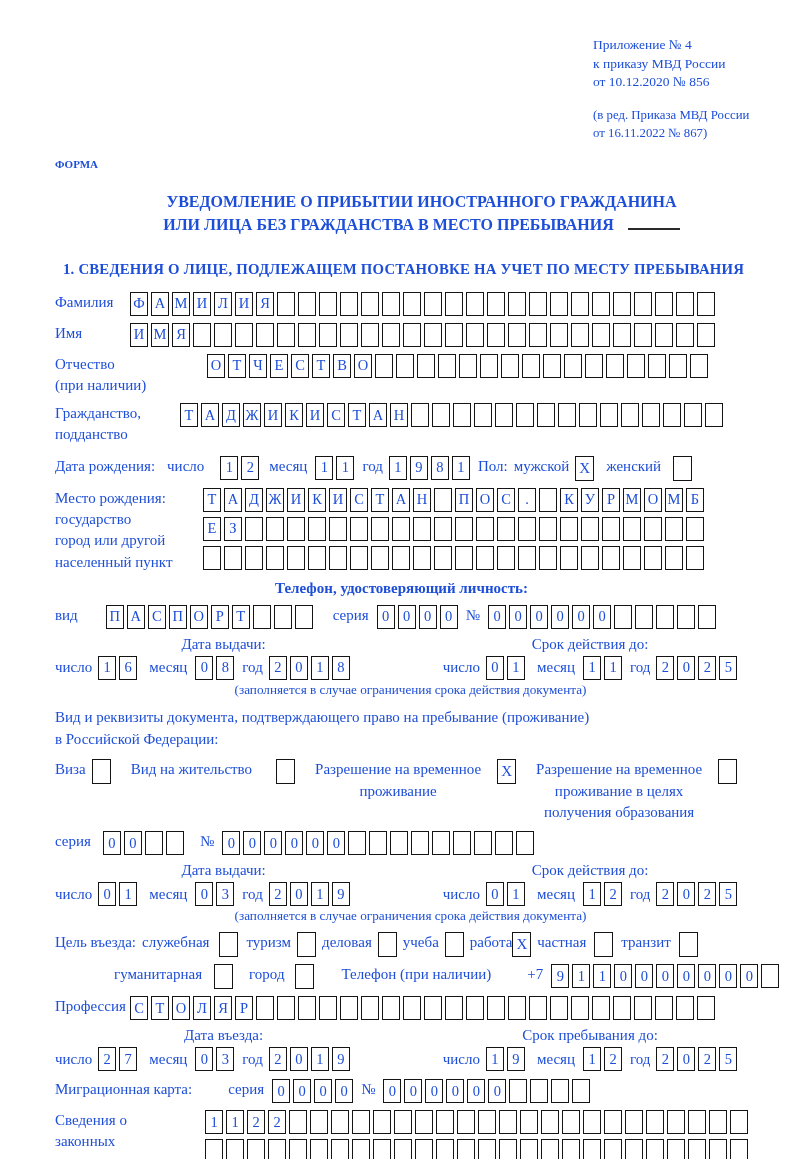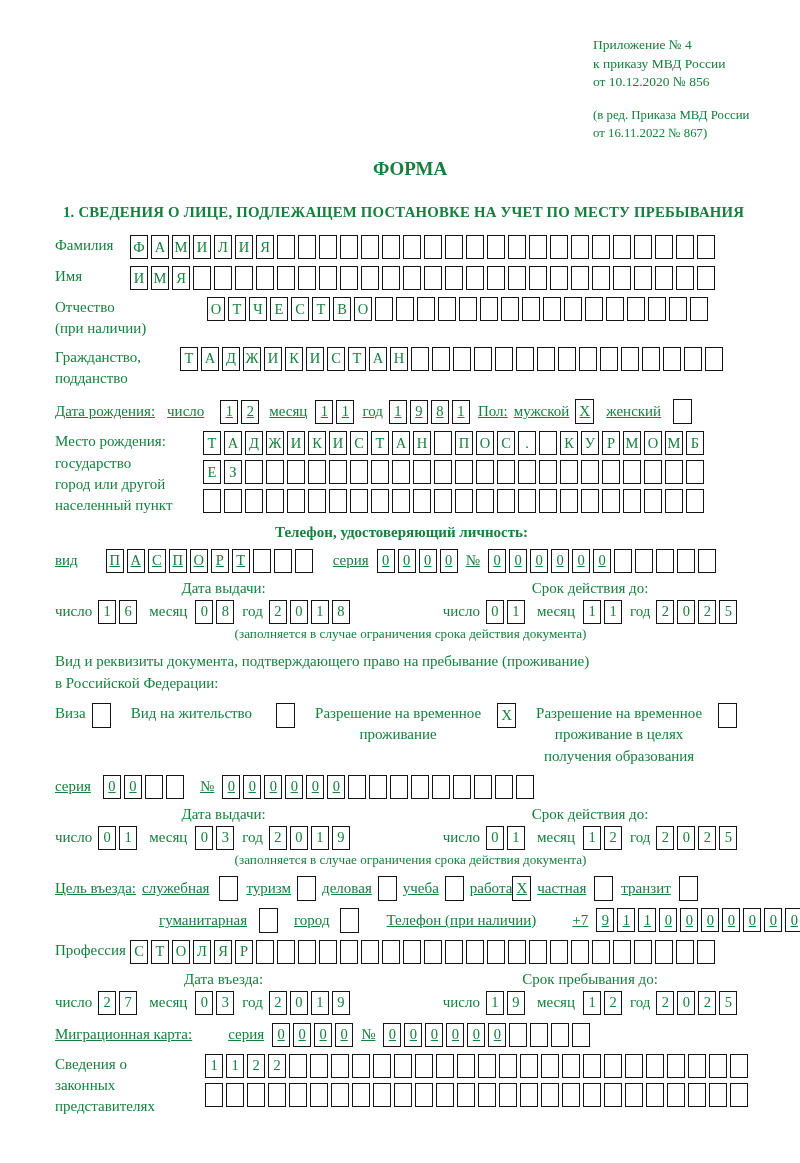--- a/index.html
+++ b/index.html
@@ -1,30 +1,30 @@
 <!DOCTYPE html>
 <html><head>
 <meta charset="utf-8">
 <style>
   html,body{margin:0;padding:0;background:#ffffff;}
   .page{
     width:800px;height:1159px;box-sizing:border-box;
     padding:36px 12px 0 55px;
     font-family:"Liberation Serif","DejaVu Serif",serif;
-    color:#15803d;background:#fff;overflow:hidden;position:relative;
+    color:#1d4ed8;background:#fff;overflow:hidden;position:relative;
   }
   .appendix{margin-left:auto;width:195px;font-size:13.5px;line-height:1.38;white-space:nowrap;}
   .appendix .amend{font-size:12.8px;}
   .appendix .amend.first{margin-top:15px;font-family:Liberation Serif, serif;}
-  .forma{text-align:center;font-weight:bold;font-size:19px;margin:16px 23px 0 0;}
+  .forma{text-align:left;font-weight:bold;font-size:11px;margin:16px 23px 0 0;}
   .title{text-align:center;font-weight:bold;font-size:16px;margin-top:20px;line-height:1.45;}
   .blank-line{display:inline-block;width:52px;border-bottom:2px solid #2a2a2a;height:13px;margin-left:14px;}
   .section-title{font-weight:bold;font-size:14.8px;margin:24px 0 14px 8px;letter-spacing:.2px;}
   .row{display:flex;align-items:flex-start;margin-bottom:7px;}
-  .row.middle{align-items:center;text-decoration:underline;}
+  .row.middle{align-items:flex-start;}
   .lbl{font-size:15px;line-height:1.42;flex:none;}
   .w75{width:75px;}
   .w125{width:125px;}
   .w148{width:148px;}
   .w152{width:152px;}
   .w150{width:150px;}
   .cells{display:flex;gap:3px;flex:none;}
   .cell{
     width:16px;height:22px;border:1.8px solid #141414;background:#fff;
     display:inline-flex;align-items:center;justify-content:center;
@@ -40,37 +40,43 @@
   .datepair{display:flex;margin-bottom:2px;}
   .dg1{width:46%;flex:none;}
   .dg2{flex:1;}
   .dcap{text-align:center;font-size:15px;margin-bottom:3px;}
   .drow{display:flex;align-items:center;font-size:15px;}
   .note{font-size:13.2px;text-align:center;margin:1px 22px 8px 0;}
   .intro{font-size:15px;line-height:1.5;margin:4px 0 8px;}
   .optlbl{font-size:15px;text-align:center;line-height:1.45;}
   .g6{margin-left:6px;}.g8{margin-left:8px;}.g10{margin-left:10px;}
   .g12{margin-left:12px;}.g16{margin-left:16px;}.g20{margin-left:20px;}
-  .g24{margin-left:24px;}.g28{margin-left:28px;}.g36{margin-left:36px;}.g90{margin-left:104px;}
+  .g24{margin-left:24px;}.g28{margin-left:28px;}.g36{margin-left:36px;}.g90{margin-left:59px;}
 </style>
 </head>
 <body>
 
 <div class="page">
 
   <div class="appendix">
     <div>Приложение № 4</div>
     <div>к приказу МВД России</div>
     <div>от 10.12.2020 № 856</div>
     <div class="amend first">(в ред. Приказа МВД России</div>
     <div class="amend">от 16.11.2022 № 867)</div>
   </div>
 
   <div class="forma">ФОРМА</div>
 
+  <div class="title">
+    <div>УВЕДОМЛЕНИЕ О ПРИБЫТИИ ИНОСТРАННОГО ГРАЖДАНИНА</div>
+    <div>
+      <span>ИЛИ ЛИЦА БЕЗ ГРАЖДАНСТВА В МЕСТО ПРЕБЫВАНИЯ</span><span class="blank-line"></span>
+    </div>
+  </div>
 
   <div class="section-title">1. СВЕДЕНИЯ О ЛИЦЕ, ПОДЛЕЖАЩЕМ ПОСТАНОВКЕ НА УЧЕТ ПО МЕСТУ ПРЕБЫВАНИЯ</div>
 
   <div class="row">
     <div class="lbl w75">Фамилия</div>
     <div class="cells">
         <span class="cell">Ф</span>
         <span class="cell">А</span>
         <span class="cell">М</span>
         <span class="cell">И</span>

